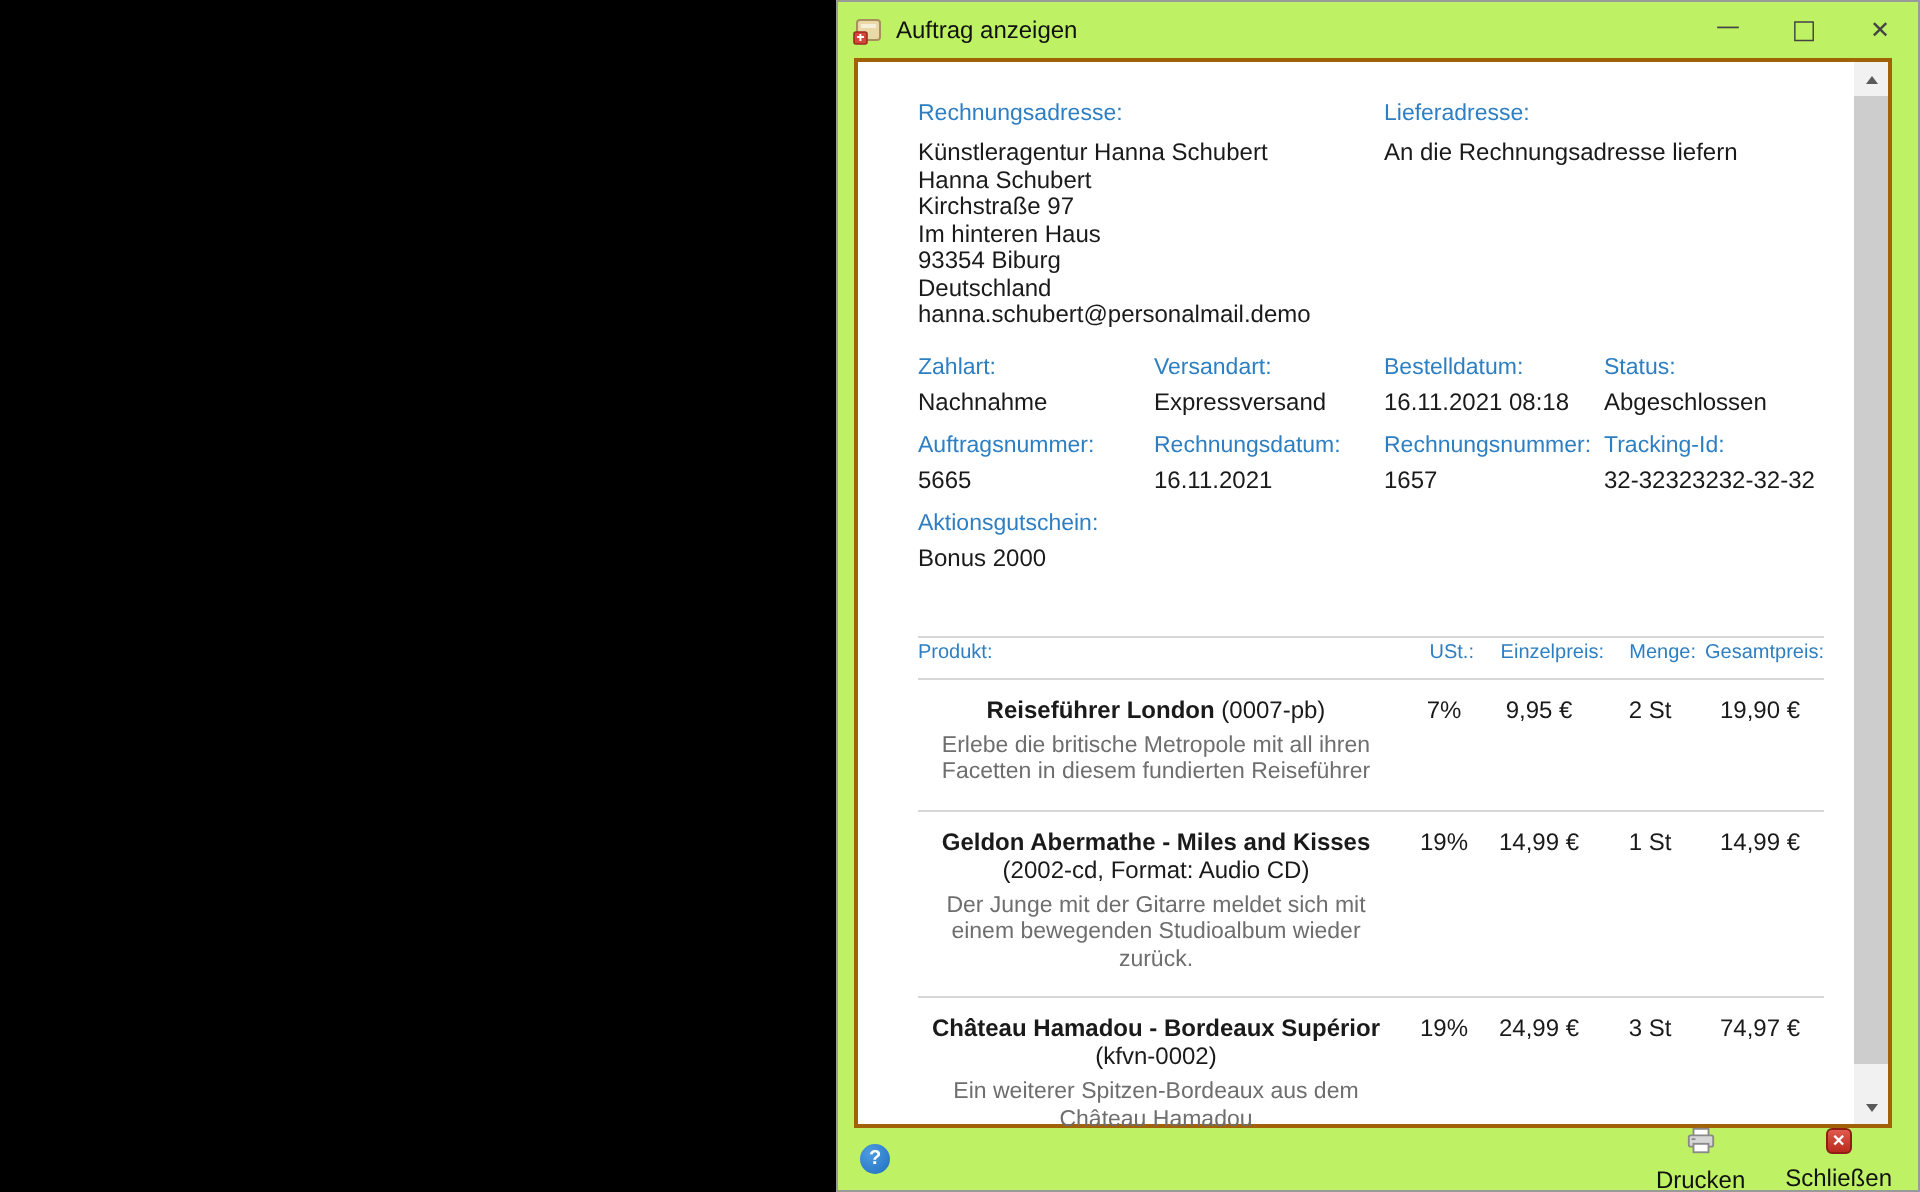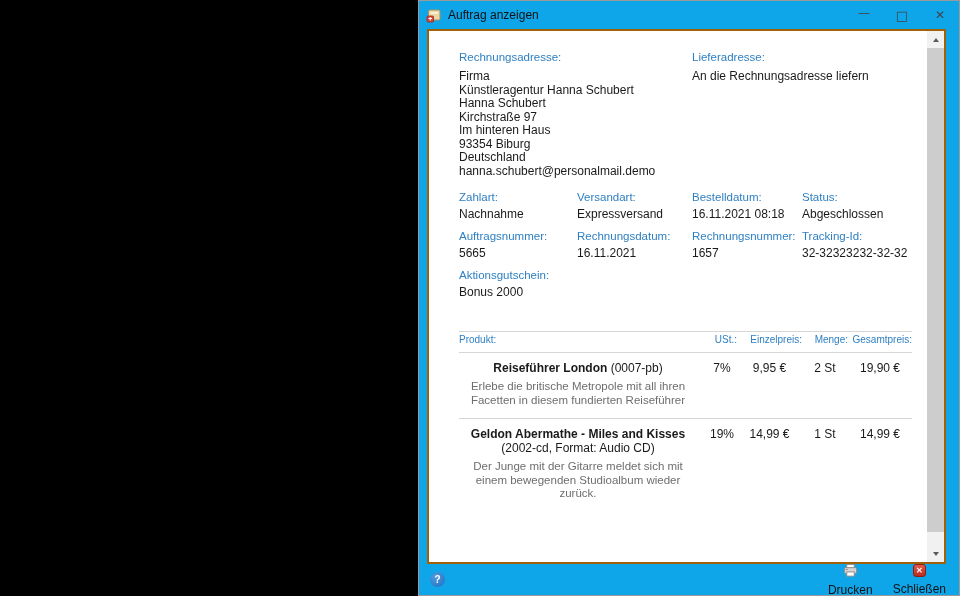--- a/index.html
+++ b/index.html
@@ -6,21 +6,21 @@
   html,body { width:960px; height:596px; }
   body {
     background:#000;
     font-family:"Liberation Sans", sans-serif;
     position:relative;
     overflow:hidden;
     -webkit-font-smoothing:antialiased;
   }
   .window {
     position:absolute; left:418px; top:0; width:542px; height:596px;
-    background:#0ea5e9; border:1px solid #9a9a9a;
+    background:#bef264; border:1px solid #9a9a9a;
   }
   
   .titlebar {
     height:28px; display:flex; align-items:center; padding-left:7px;
   }
   .app-icon { width:16px; height:16px; flex:0 0 auto; }
   .window-title { font-size:12px; color:#111; margin-left:6px; white-space:nowrap; }
   .caption-buttons { margin-left:auto; display:flex; height:28px; }
   .caption-btn {
     width:38px; height:28px; display:flex; align-items:center; justify-content:center;
@@ -119,21 +119,20 @@
         </div>
     </div>
   </div>
 
   <div class="panel">
     <div class="panel-content">
 
       <div class="addr-row">
         <div class="addr-col1">
           <div class="blue-label addr-label">Rechnungsadresse:</div>
-          <div class="addr-line">Firma</div>
           <div class="addr-line">Künstleragentur Hanna Schubert</div>
           <div class="addr-line">Hanna Schubert</div>
           <div class="addr-line">Kirchstraße 97</div>
           <div class="addr-line">Im hinteren Haus</div>
           <div class="addr-line">93354 Biburg</div>
           <div class="addr-line">Deutschland</div>
           <div class="addr-line">hanna.schubert@personalmail.demo</div>
         </div>
         <div class="addr-col2">
           <div class="blue-label addr-label">Lieferadresse:</div>
@@ -219,20 +218,30 @@
           <tr class="prow">
             <td class="cell-product">
               <div class="pname"><span>Geldon Abermathe - Miles and Kisses</span><span class="psuffix"> (2002-cd, Format: Audio CD)</span></div>
               <div class="pdesc">Der Junge mit der Gitarre meldet sich mit einem bewegenden Studioalbum wieder zurück.</div>
             </td>
             <td>19%</td>
             <td>14,99 €</td>
             <td>1 St</td>
             <td>14,99 €</td>
           </tr>
+          <tr class="prow">
+            <td class="cell-product">
+              <div class="pname"><span>Château Hamadou - Bordeaux Supérior</span><span class="psuffix"> (kfvn-0002)</span></div>
+              <div class="pdesc">Ein weiterer Spitzen-Bordeaux aus dem Château Hamadou</div>
+            </td>
+            <td>19%</td>
+            <td>24,99 €</td>
+            <td>3 St</td>
+            <td>74,97 €</td>
+          </tr>
         </tbody>
       </table>
 
     </div>
 
     <div class="scrollbar">
       <div class="sb-btn up">
           <div class="tri-up"></div>
         </div>
       <div class="sb-thumb"></div>

